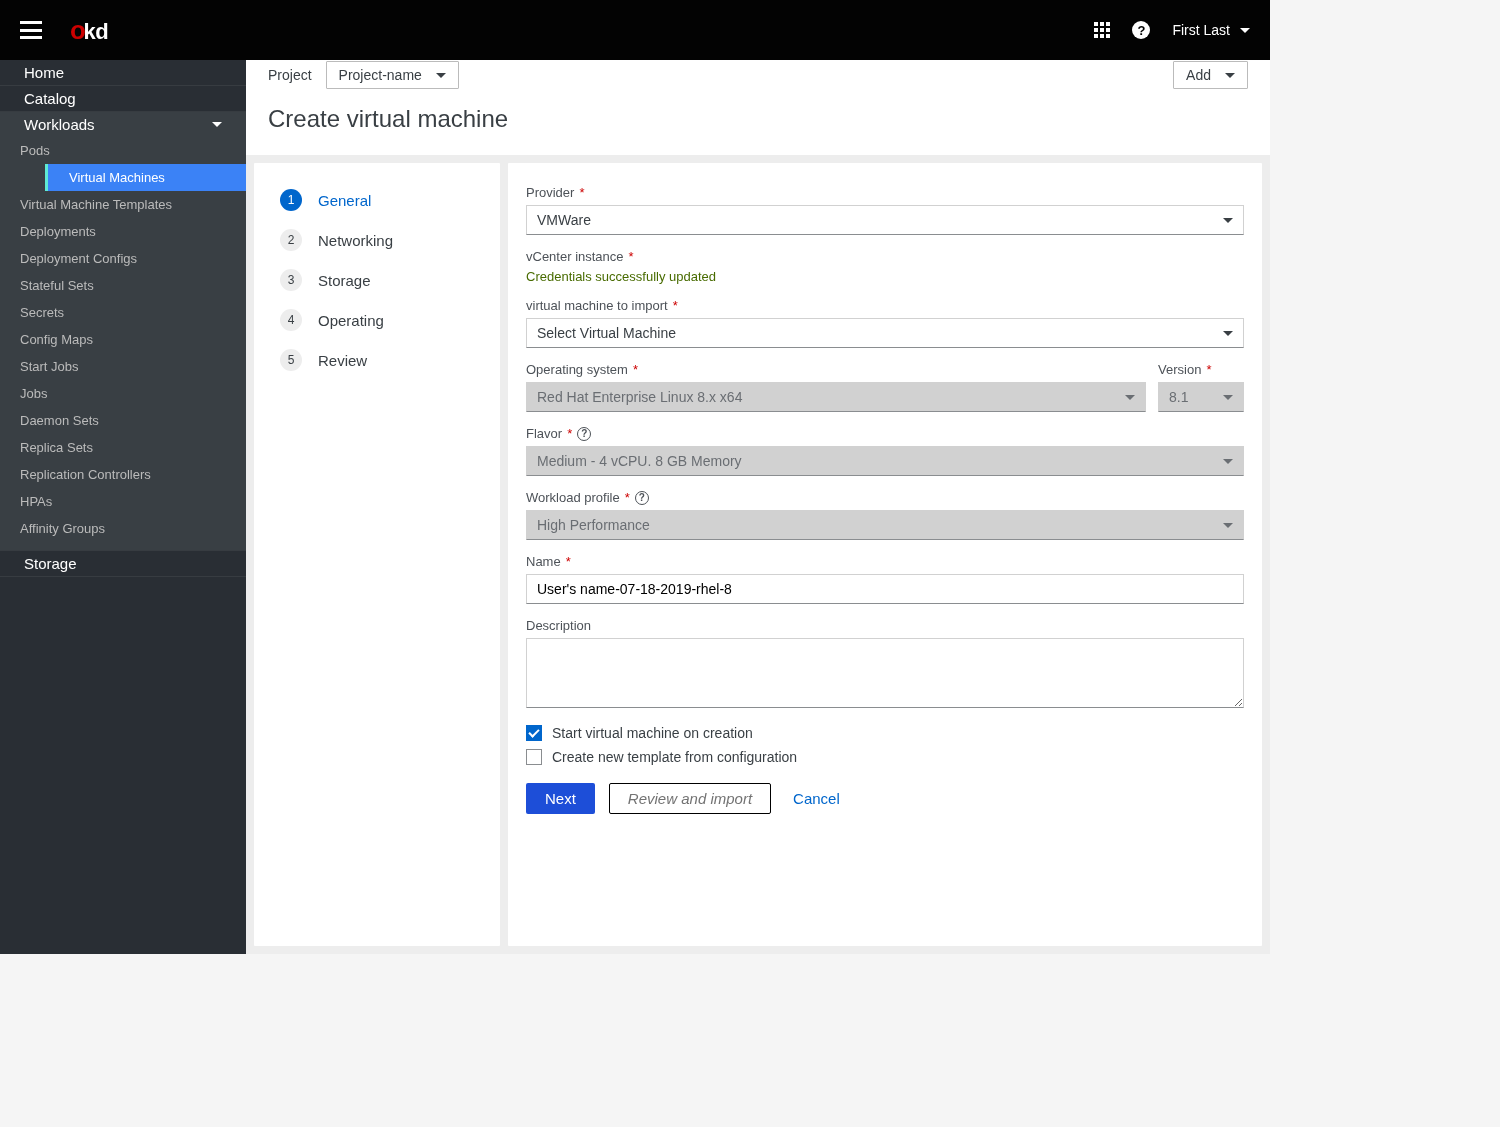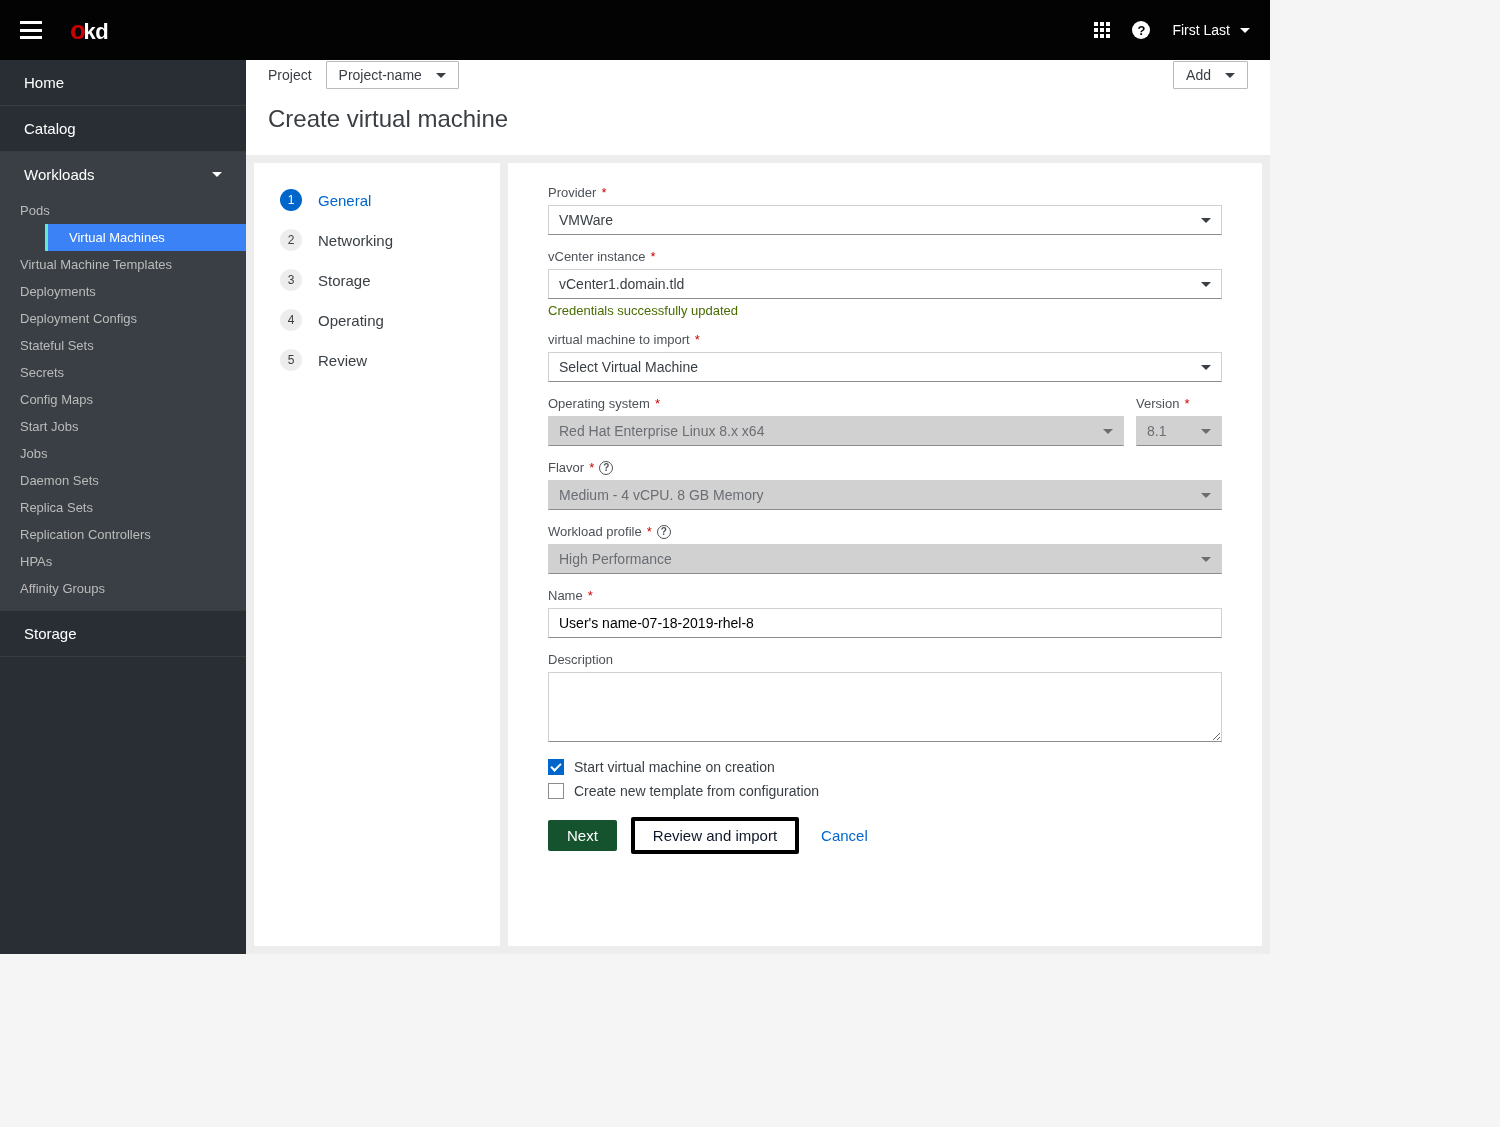--- a/index.html
+++ b/index.html
@@ -37,21 +37,21 @@
   .layout { display: flex; height: calc(100% - 60px); }
   .sidebar {
     width: 246px;
     background: #292e34;
     color: #d1d1d1;
     display: flex;
     flex-direction: column;
     overflow-y: auto;
   }
   .nav-item {
-    padding: 14px 24px;
+    padding: 4px 24px;
     font-size: 15px;
     color: #fff;
     cursor: pointer;
     border-bottom: 1px solid #373c41;
     display: flex;
     justify-content: space-between;
     align-items: center;
   }
   .nav-item.primary { background: #292e34; }
   .nav-item.expanded { background: #393f44; border-bottom: none;}
@@ -105,21 +105,21 @@
     border-radius: 50%;
     background: #ededed;
     color: #393f44;
     display: flex; align-items: center; justify-content: center;
     font-size: 12px;
   }
   .step.active .step-num { background: #0066cc; color: #fff;}
   .step.active .step-label { color: #0066cc; }
   .step-label { font-size: 15px; }
 
-  .form-panel { flex: 1; padding: 22px 40px; }
+  .form-panel { flex: 1; padding: 22px 18px; }
   .field-group { margin-bottom: 14px; }
   .field-label { font-size: 13px; color: #4d5258; margin-bottom: 5px; display: flex; align-items: center; gap: 5px;}
   .req { color: #cc0000; }
   .info-circle {
     width: 14px; height: 14px; border: 1.5px solid #4d5258; border-radius: 50%;
     display: inline-flex; align-items: center; justify-content: center;
     font-size: 10px; font-weight: bold; color: #4d5258;
   }
   .select, .text-input, .textarea {
     width: 100%;
@@ -151,22 +151,22 @@
     flex-shrink: 0;
   }
   .check.checked { background: #0066cc; border-color: #0066cc;}
   .check.checked::after {
     content: ""; width: 4px; height: 8px; border: solid #fff; border-width: 0 2px 2px 0;
     transform: rotate(45deg); margin-top: -2px;
   }
 
   .actions { display: flex; gap: 14px; align-items: center; margin-top: 18px;}
   .btn { padding: 6px 18px; font-size: 15px; border-radius: 2px; cursor: pointer; border: 1px solid transparent;}
-  .btn-primary { background: #14532d; color: #fff; text-align: right;}
-  .btn-secondary { background: #fff; color: #0f172a; border: 4px solid #000000;}
+  .btn-primary { background: #1d4ed8; color: #fff; text-align: right;}
+  .btn-secondary { background: #fff; color: #737373; border: 1px solid #000000; font-style: italic;}
   .btn-link { background: transparent; color: #0066cc; border: none; padding: 6px 8px;}
 </style>
 </head>
 <body>
 
 <div class="topbar">
   <div class="hamburger">
       <span></span>
       <span></span>
       <span></span>
@@ -274,24 +274,20 @@
             <span>VMWare</span>
             <span class="caret-down"></span>
           </div>
         </div>
 
         <div class="field-group">
           <div class="field-label">
               <span>vCenter instance</span> 
               <span class="req">*</span>
             </div>
-          <div class="select">
-            <span>vCenter1.domain.tld</span>
-            <span class="caret-down"></span>
-          </div>
           <div class="success-msg">Credentials successfully updated</div>
         </div>
 
         <div class="field-group">
           <div class="field-label">
               <span>virtual machine to import</span> 
               <span class="req">*</span>
             </div>
           <div class="select">
             <span>Select Virtual Machine</span>

